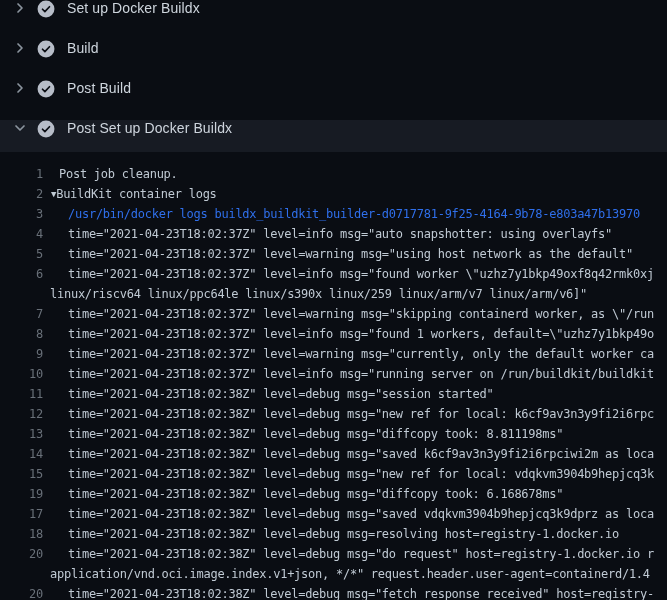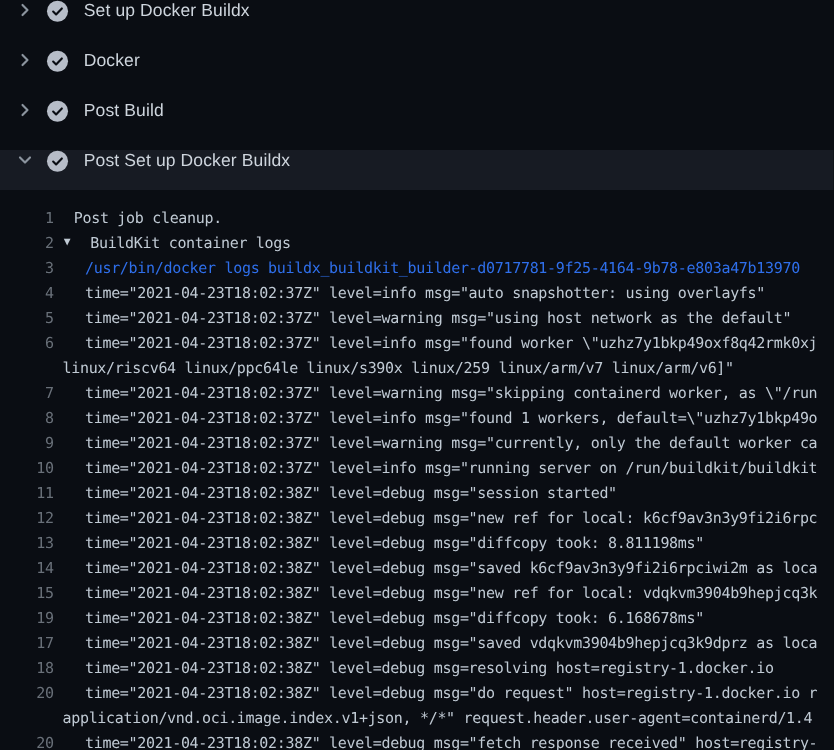--- a/index.html
+++ b/index.html
@@ -60,21 +60,21 @@
   .caret {
     display: none;
     color: var(--log-text-color, #c0cad4);
     font-size: 9px;
     line-height: 20px;
     margin-left: 8px;
     cursor: pointer;
   }
   .log-row.type-group .caret { display: inline-block; }
   .log-row.type-plain   .lt { margin-left: 16px; }
-  .log-row.type-group   .lt { margin-left: 16px; cursor: pointer; }
+  .log-row.type-group   .lt { margin-left: 0; cursor: pointer; }
   .log-row.type-child   .lt { margin-left: 25px; }
   .log-row.type-command .lt { margin-left: 25px; color: var(--command-color, #2f6feb); }
   .log-row.type-wrap    .lt { margin-left: 7px; }
 </style>
 </head>
 <body>
 
 <div class="viewport">
   <div id="sections">
   <div class="section-row">
@@ -97,21 +97,21 @@
       <svg width="16" height="16" viewBox="0 0 16 16">
         <path d="M6 4l4 4-4 4" fill="none" stroke="#8b949e" stroke-width="1.7" stroke-linecap="round" stroke-linejoin="round"></path>
       </svg>
     </span>
     <span class="check">
       <svg width="18" height="18" viewBox="0 0 16 16">
         <circle cx="8" cy="8" r="7.5" fill="#b7bdc8"></circle>
         <path d="M4.9 8.2l2.1 2.1 4.1-4.3" fill="none" stroke="#0a0d13" stroke-width="1.5" stroke-linecap="round" stroke-linejoin="round"></path>
       </svg>
     </span>
-    <span class="title">Docker</span>
+    <span class="title">Build</span>
   </div>
 
   <div class="section-row">
     <span class="chev">
       <svg width="16" height="16" viewBox="0 0 16 16">
         <path d="M6 4l4 4-4 4" fill="none" stroke="#8b949e" stroke-width="1.7" stroke-linecap="round" stroke-linejoin="round"></path>
       </svg>
     </span>
     <span class="check">
       <svg width="18" height="18" viewBox="0 0 16 16">

